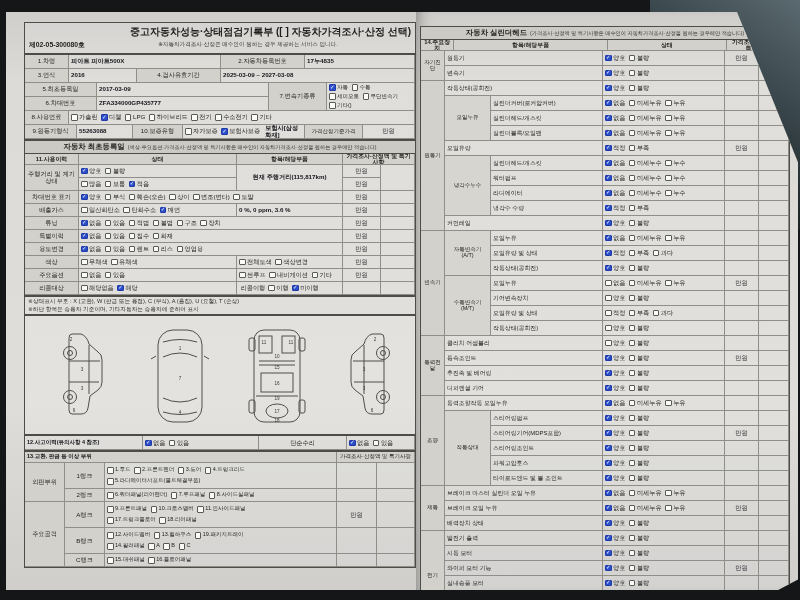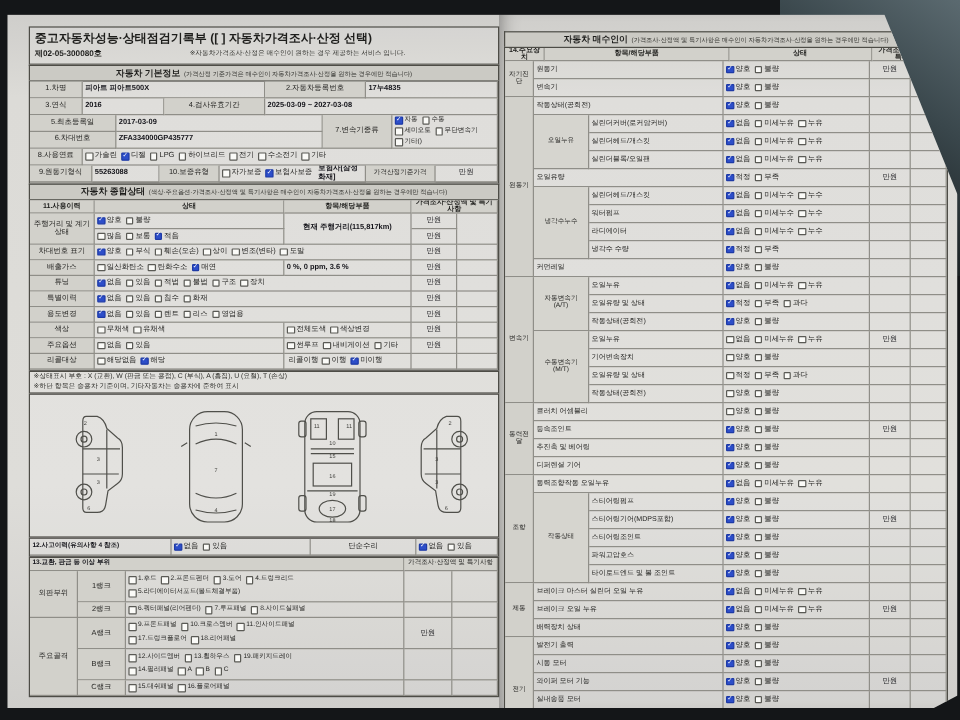--- a/index.html
+++ b/index.html
@@ -26,21 +26,21 @@
   .cb{width:6.5px;height:6.5px;border:1px solid #5a5a55;background:#fbfbf8;display:inline-flex;flex:none;
       align-items:center;justify-content:center;font-size:5.5px;color:#fff;border-radius:1px;}
   .cb.on{background:#2d4ec9;border-color:#1e3aa6;font-weight:bold;}
   .opt{display:inline-flex;align-items:center;margin-right:3.5px;white-space:nowrap;}
   .ot{margin-left:1.5px;}
   .bar{height:13px;border:1.2px solid #4d4c46;border-bottom:none;background:#cbcac4;display:flex;
       align-items:center;justify-content:center;gap:3px;}
   .bar .bt{font-size:7.4px;font-weight:bold;}
   .bar .bn{font-size:5.2px;color:#33332f;}
   .hdrbox{height:32px;padding:2px 4px 0 4px;}
-  .htitle{font-size:10px;font-weight:bold;text-align:left;letter-spacing:0;}
+  .htitle{font-size:10px;font-weight:bold;text-align:right;letter-spacing:0;}
   .hline2{display:flex;align-items:center;margin-top:1px;}
   .hdoc{font-size:6.8px;font-weight:bold;}
   .hnote{font-size:5.6px;flex:1;text-align:center;color:#33332f;}
   .legend{padding:1px 3px;}
   .legend div{font-size:5.7px;line-height:1.35;color:#2c2c28;}
   #diagBox{height:120px;position:relative;background:rgba(255,255,255,.16);}
   .tline{display:flex;align-items:center;height:9.3px;font-size:5.5px;}
   .tline .ot{font-size:5.5px;}
   .s55{font-size:5.5px;}
   .itm{font-size:5.9px;}
@@ -55,24 +55,20 @@
 
   <div id="pageL">
     <div class="hdrbox t">
       <div class="htitle">중고자동차성능·상태점검기록부  ([ ] 자동차가격조사·산정 선택)</div>
       <div class="hline2">
         <span class="hdoc">제02-05-300080호</span>
         <span class="hnote">※자동차가격조사·산정은 매수인이 원하는 경우 제공하는 서비스 입니다.</span>
       </div>
     </div>
 
-    <div class="bar">
-      <span class="bt">자동차 기본정보</span>
-      <span class="bn">(가격산정 기준가격은 매수인이 자동차가격조사·산정을 원하는 경우에만 적습니다)</span>
-    </div>
     <div id="basicT" class="t">
         <div class="r" style="height: 14px;">
           <div class="c lab" style="width: 44px;">1.차명</div>
           <div class="c b" style="width: 152px;">피아트 피아트500X</div>
           <div class="c lab" style="width: 84px;">2.자동차등록번호</div>
           <div class="c b" style="width: 110px;">17누4835</div>
         </div>
         <div class="r" style="height: 14px;">
           <div class="c lab" style="width: 44px;">3.연식</div>
           <div class="c b" style="width: 68px;">2016</div>
@@ -167,21 +163,21 @@
               <span class="ot">보험사보증</span>
             </span>
             <span class="ot b">보험사[삼성화재]</span>
           </div>
           <div class="c lab s55" style="width: 58px;">가격산정기준가격</div>
           <div class="c price" style="width: 52px;">만원</div>
         </div>
       </div>
 
     <div class="bar">
-      <span class="bt">자동차 종합상태</span>
+      <span class="bt">자동차 최초등록일</span>
       <span class="bn">(색상·주요옵션·가격조사·산정액 및 특기사항은 매수인이 자동차가격조사·산정을 원하는 경우에만 적습니다)</span>
     </div>
     <div id="overallT" class="t">
         <div class="r hd" style="height: 11px;">
           <div class="c" style="width: 54px;">11.사용이력</div>
           <div class="c" style="width: 158px;">상태</div>
           <div class="c" style="width: 106px;">항목/해당부품</div>
           <div class="c s55" style="width: 72px;">가격조사·산정액 및 특기사항</div>
         </div>
         <div class="r" style="height: 26px;">
@@ -674,21 +670,21 @@
               <div class="c price" style="width: 40px;"></div>
               <div class="c" style="width: 38px;"></div>
             </div>
           </div>
         </div>
       </div>
   </div>
 
   <div id="pageR">
     <div class="bar">
-      <span class="bt">자동차 매수인이</span>
+      <span class="bt">자동차 실린더헤드</span>
       <span class="bn">(가격조사·산정액 및 특기사항은 매수인이 자동차가격조사·산정을 원하는 경우에만 적습니다)</span>
     </div>
     <div id="detailT" class="t">
         <div class="r hd" style="height: 11px;">
           <div class="c s55" style="width: 34px;">14.주요장치</div>
           <div class="c" style="width: 158px;">항목/해당부품</div>
           <div class="c" style="width: 122px;">상태</div>
           <div class="c s55" style="width: 64px;">가격조사·산정액 및 특기사항</div>
         </div>
         <div class="r">

